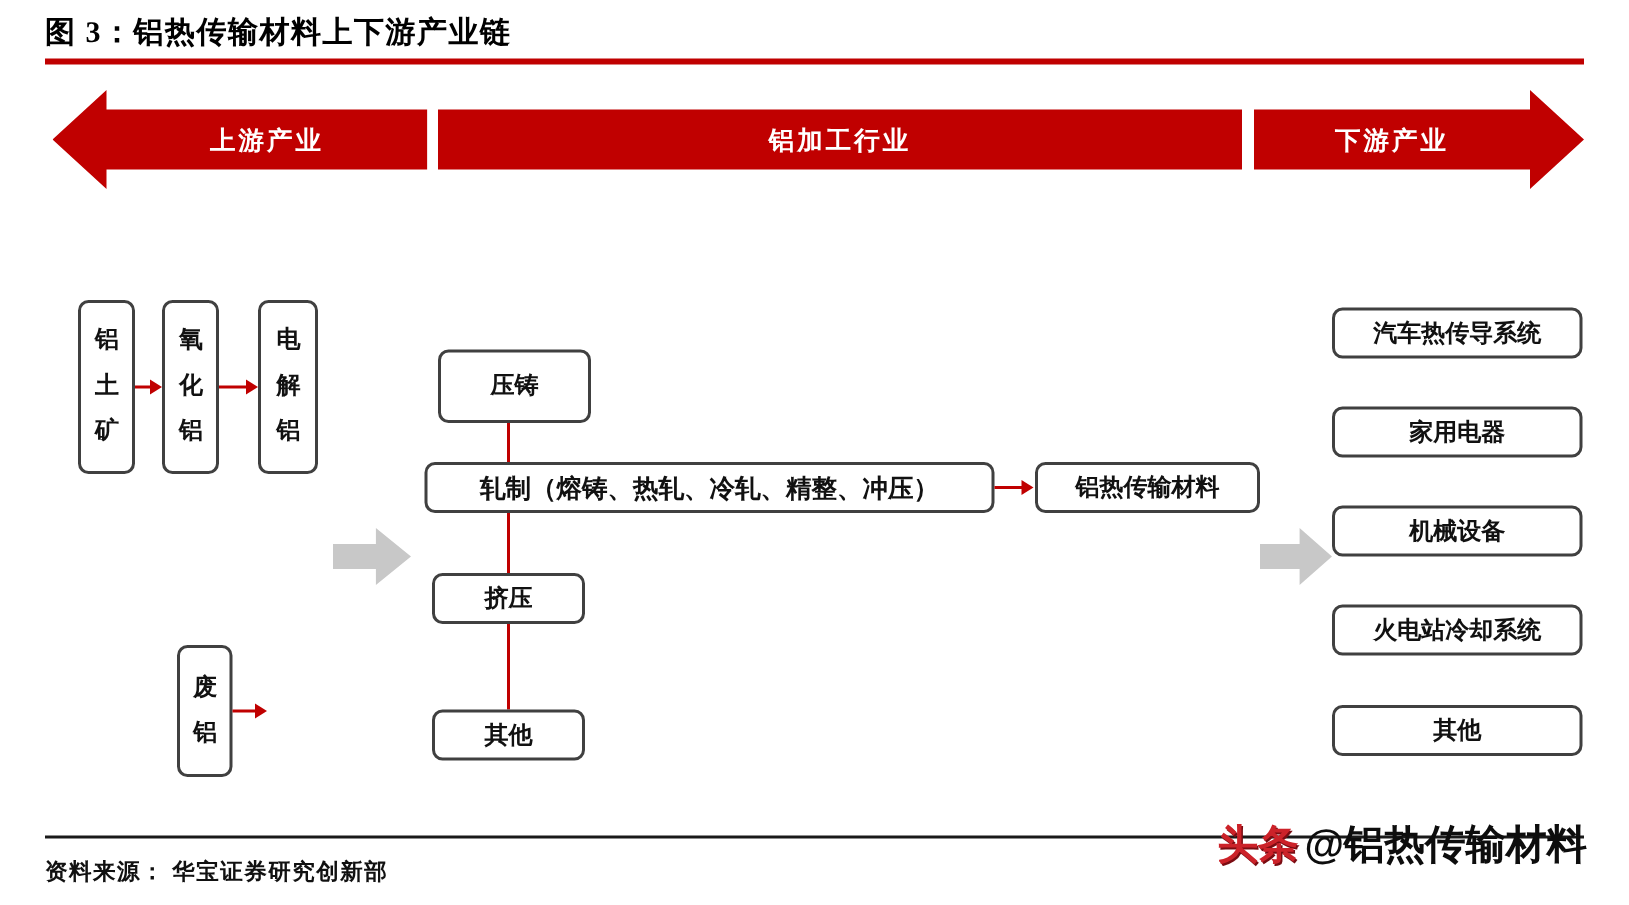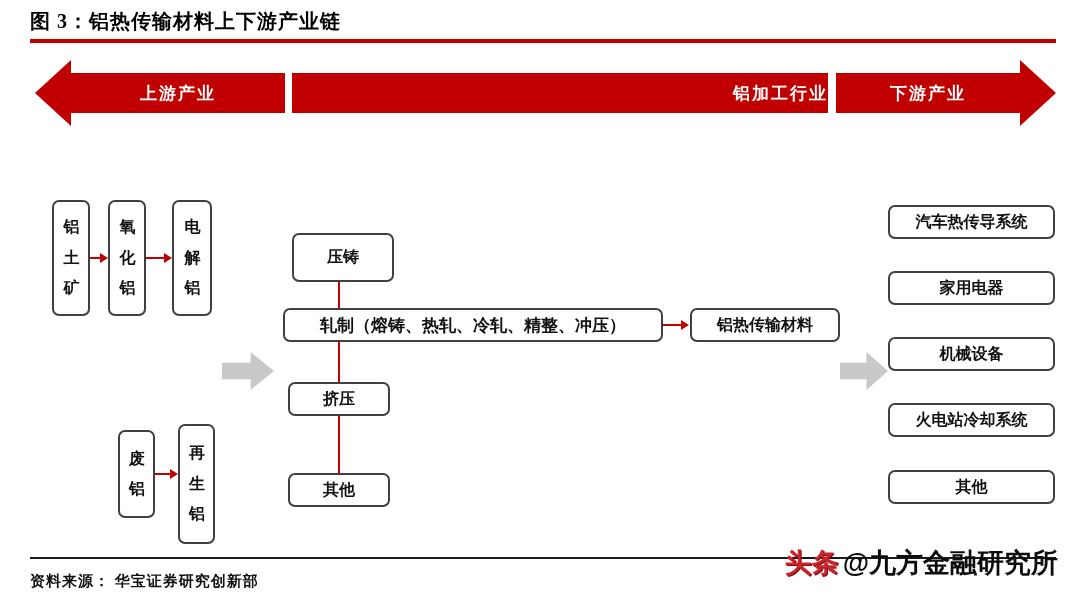--- a/index.html
+++ b/index.html
@@ -14,21 +14,21 @@
   .fig-title{position:absolute;left:30px;top:8px;font-family:"Liberation Serif","DejaVu Serif",serif;
     font-weight:700;font-size:20px;color:#000;letter-spacing:1px;}
   .title-rule{position:absolute;left:30px;top:39px;width:1026px;height:4px;background:var(--red);}
 
   
   .banner{position:absolute;left:35px;top:60px;width:1021px;height:66px;}
   .seg{position:absolute;display:flex;align-items:center;justify-content:center;
     color:#fff;font-weight:700;font-size:17px;letter-spacing:2px;background:var(--red);}
   .seg-left{left:0;top:0;width:250px;height:66px;padding-left:36px;
     clip-path:polygon(36px 0,36px 13px,100% 13px,100% 53px,36px 53px,36px 100%,0 50%);}
-  .seg-mid{left:257px;top:13px;width:536px;height:40px;justify-content:flex-end;}
+  .seg-mid{left:257px;top:13px;width:536px;height:40px;}
   .seg-right{left:801px;top:0;width:220px;height:66px;padding-right:36px;
     clip-path:polygon(0 13px,calc(100% - 36px) 13px,calc(100% - 36px) 0,100% 50%,calc(100% - 36px) 100%,calc(100% - 36px) 53px,0 53px);}
 
   
   .box{position:absolute;border:2px solid var(--box-border);border-radius:7px;background:#fff;
     display:flex;align-items:center;justify-content:center;font-size:16px;font-weight:600;color:#111;}
   .box .vtext{width:1.05em;word-break:break-all;line-height:1.9;text-align:right;}
 
   
   .harrow{position:absolute;height:12px;}
@@ -90,23 +90,20 @@
     <span class="vtext">电解铝</span>
   </div>
 
   <div class="box" style="left:118px;top:430px;width:37px;height:88px">
     <span class="vtext">废铝</span>
   </div>
   <div class="harrow" style="left:155px;top:468px;width:23px">
     <i class="shaft"></i>
       <i class="head"></i>
   </div>
-  <div class="box" style="left:178px;top:424px;width:37px;height:120px">
-    <span class="vtext">再生铝</span>
-  </div>
 
   <div class="gray-arrow" style="left:222px;top:352px;width:52px;height:38px"></div>
   <div class="gray-arrow" style="left:840px;top:352px;width:48px;height:38px"></div>
 
   <div class="vline" style="left:338px;top:267px;height:41px"></div>
   <div class="vline" style="left:338px;top:342px;height:40px"></div>
   <div class="vline" style="left:338px;top:416px;height:57px"></div>
 
   <div class="box" style="left:292px;top:233px;width:102px;height:49px">
     <span>压铸</span>
@@ -142,16 +139,16 @@
     <span>火电站冷却系统</span>
   </div>
   <div class="box" style="left:888px;top:470px;width:167px;height:34px">
     <span>其他</span>
   </div>
 
   <div class="bottom-rule"></div>
   <div class="source">资料来源： 华宝证券研究创新部</div>
   <div class="watermark">
     <span class="logo">头条</span>
-    <span class="account">@九方金融研究所</span>
+    <span class="account">@铝热传输材料</span>
   </div>
 
 </div>
 
 </body></html>

